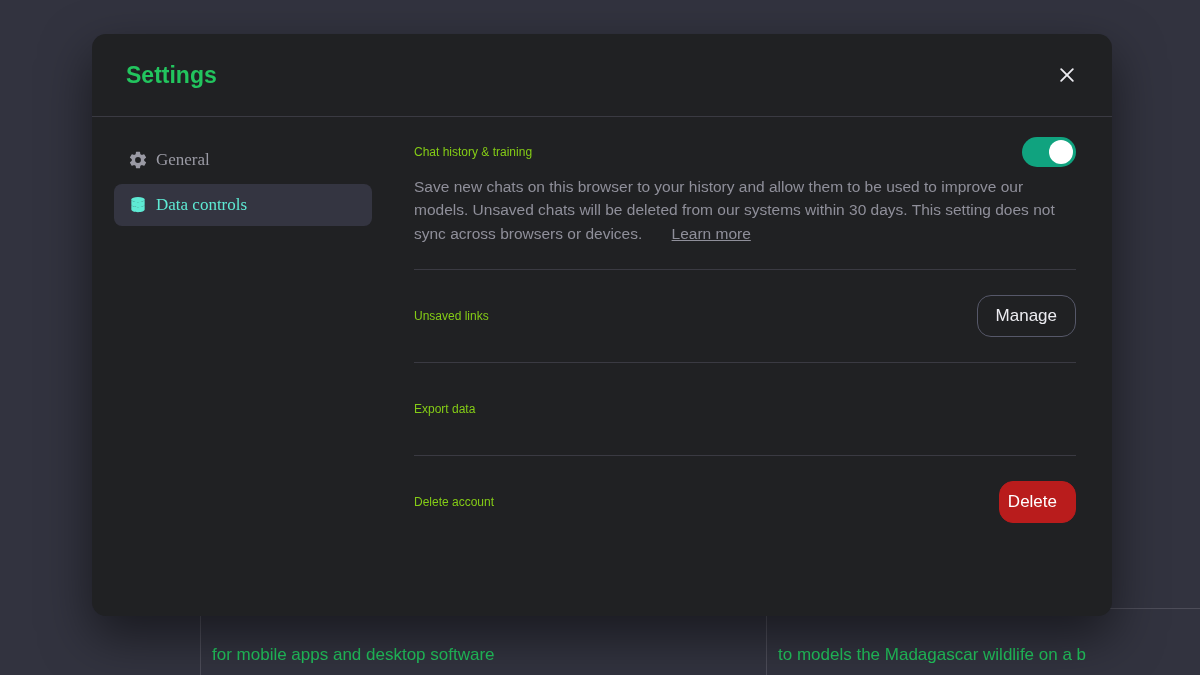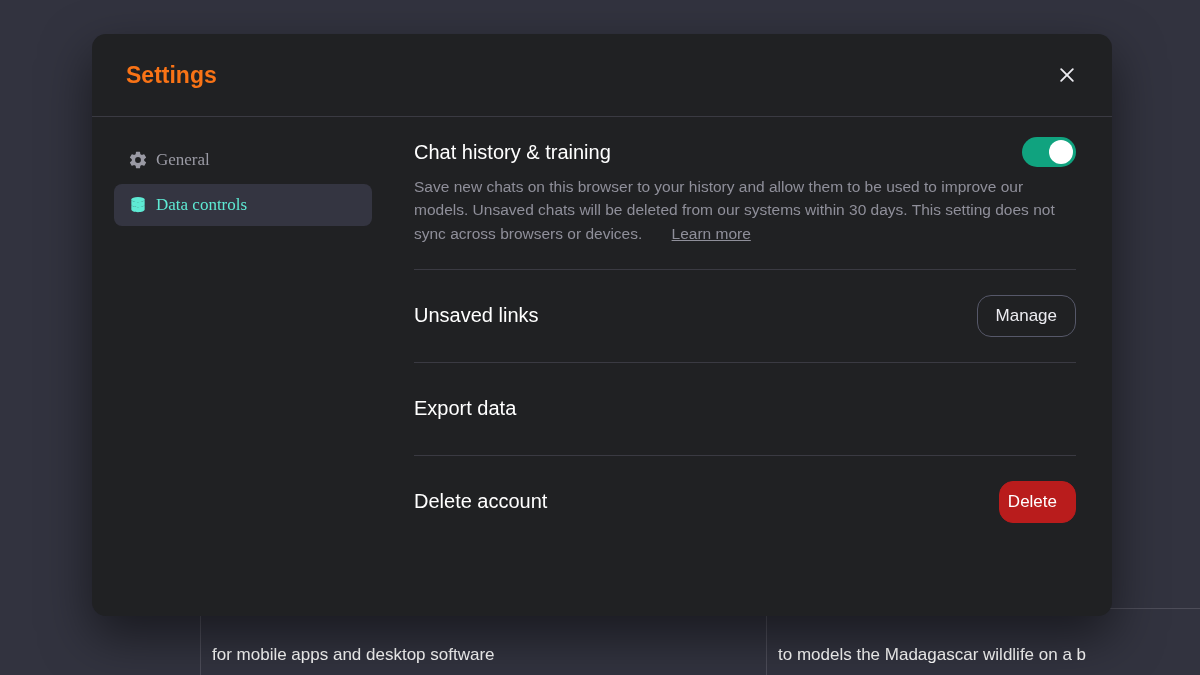--- a/index.html
+++ b/index.html
@@ -7,21 +7,21 @@
   width: 1200px;
   height: 675px;
   background: #32333f;
   font-family: -apple-system, BlinkMacSystemFont, "Segoe UI", Helvetica, Arial, sans-serif;
   overflow: hidden;
   position: relative;
 }
 .bg-snippet {
   position: absolute;
   bottom: 10px;
-  color: #ffffff;
+  color: #22c55e;
   font-size: 17px;
   white-space: nowrap;
 }
 .bg-snippet.left { left: 212px; }
 .bg-snippet.right { left: 778px; }
 .bg-divider {
   position: absolute;
   background: #4d4d59;
 }
 .modal {
@@ -40,21 +40,21 @@
 .modal-header {
   display: flex;
   align-items: center;
   justify-content: space-between;
   padding: 26px 30px 26px 34px;
   border-bottom: 1px solid #3a3a42;
 }
 .modal-title {
   font-size: 23px;
   font-weight: 600;
-  color: #f97316;
+  color: #22c55e;
 }
 .close-btn {
   width: 30px;
   height: 30px;
   display: flex;
   align-items: center;
   justify-content: center;
   cursor: pointer;
   color: #ececf1;
 }
@@ -103,22 +103,22 @@
 .setting-row {
   border-bottom: 1px solid #3a3a42;
 }
 .setting-row:last-child { border-bottom: none; }
 .row-head {
   display: flex;
   align-items: center;
   justify-content: space-between;
 }
 .row-label {
-  font-size: 20px;
-  color: #ffffff;
+  font-size: 12px;
+  color: #84cc16;
   text-align: center;
 }
 .row-desc {
   font-size: 15.5px;
   line-height: 1.5;
   color: #8f8f9a;
   padding-top: 8px;
   padding-bottom: 24px;
   padding-right: 6px;
 }

